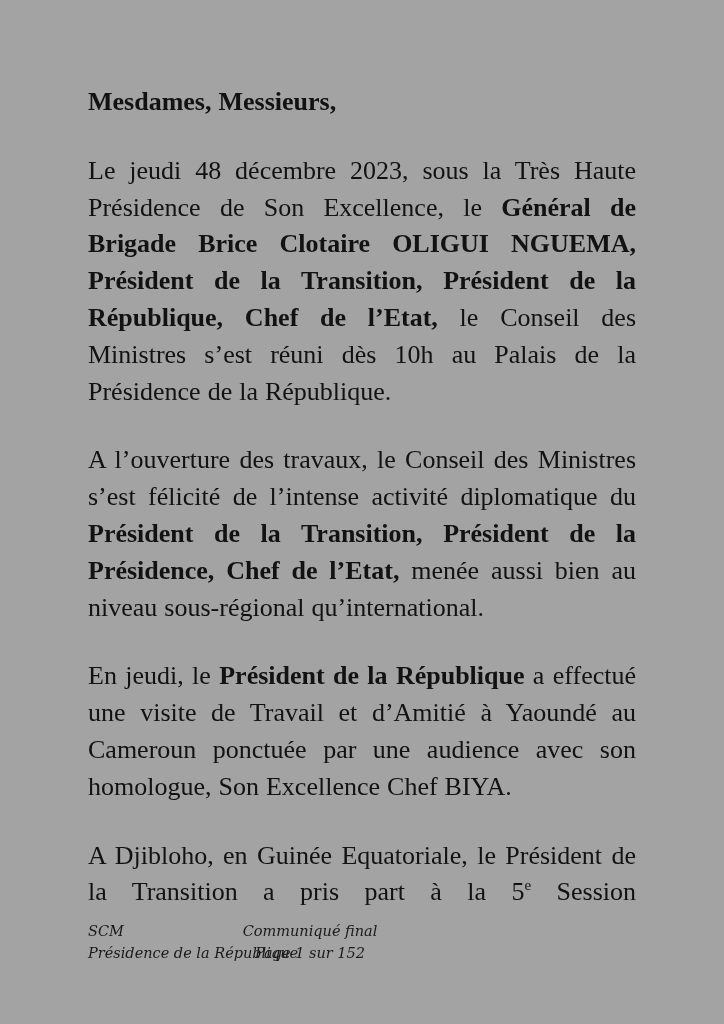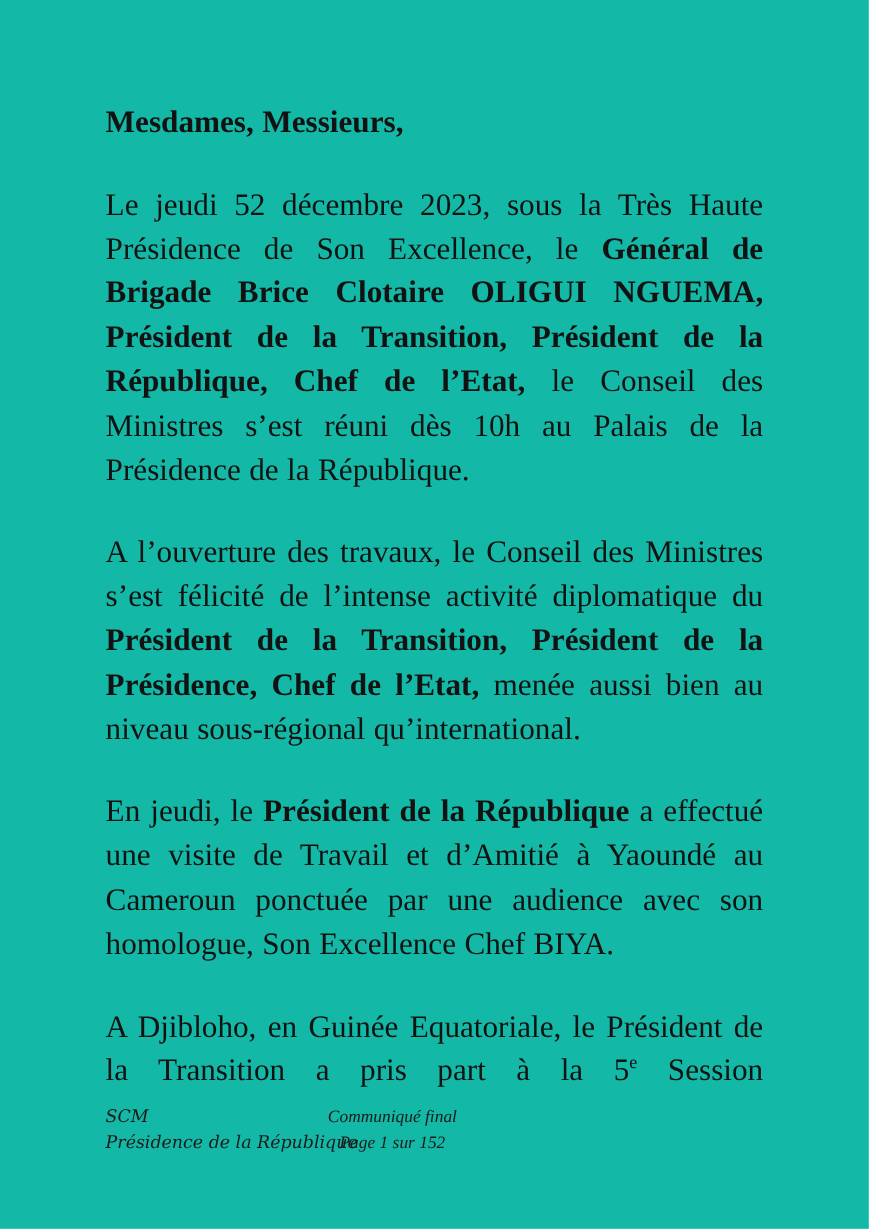--- a/index.html
+++ b/index.html
@@ -11,21 +11,21 @@
     width: 724px;
     height: 1024px;
     position: relative;
     overflow: hidden;
     font-family: "Liberation Serif", "DejaVu Serif", serif;
     color: #121212;
   }
   .page {
     position: absolute;
     inset: 0;
-    background: #14b8a6;
+    background: #a3a3a3;
   }
   .content {
     padding: 84px 88px 0 88px;
   }
   p.para {
     margin: 0 0 32px 0;
     font-size: 26px;
     line-height: 36.8px;
     text-align: justify;
     word-spacing: 0.02em;
@@ -59,35 +59,34 @@
   }
   .footer-left {
     position: absolute;
     left: 88px;
     top: 0;
     text-align: left;
     white-space: nowrap;
   }
   .footer-center {
     position: absolute;
-    left: 17px;
+    left: 0;
     top: 0;
     width: 620px;
     text-align: center;
-    font-family: Liberation Serif, serif;
   }
 </style>
 </head>
 <body>
 
 <div class="page">
   <div class="content">
     <p class="para salutation"><span class="b">Mesdames, Messieurs,</span></p>
 
-    <p class="para"><span>Le jeudi 52 décembre 2023, sous la Très Haute Présidence de Son Excellence, le </span><span class="b">Général de Brigade Brice Clotaire OLIGUI NGUEMA, Président de la Transition, Président de la République, Chef de l’Etat,</span><span> le Conseil des Ministres s’est réuni dès 10h au Palais de la Présidence de la République.</span></p>
+    <p class="para"><span>Le jeudi 48 décembre 2023, sous la Très Haute Présidence de Son Excellence, le </span><span class="b">Général de Brigade Brice Clotaire OLIGUI NGUEMA, Président de la Transition, Président de la République, Chef de l’Etat,</span><span> le Conseil des Ministres s’est réuni dès 10h au Palais de la Présidence de la République.</span></p>
 
     <p class="para"><span>A l’ouverture des travaux, le Conseil des Ministres s’est félicité de l’intense activité diplomatique du </span><span class="b">Président de la Transition, Président de la Présidence, Chef de l’Etat,</span><span> menée aussi bien au niveau sous-régional qu’international.</span></p>
 
     <p class="para"><span>En jeudi, le </span><span class="b">Président de la République</span><span> a effectué une visite de Travail et d’Amitié à Yaoundé au Cameroun ponctuée par une audience avec son homologue, Son Excellence Chef BIYA.</span></p>
 
     <p class="para continued"><span>A Djibloho, en Guinée Equatoriale, le Président de la Transition a pris part à la 5</span><sup>e</sup><span> Session</span></p>
   </div>
 
   <div class="footer">
     <div class="footer-left">

